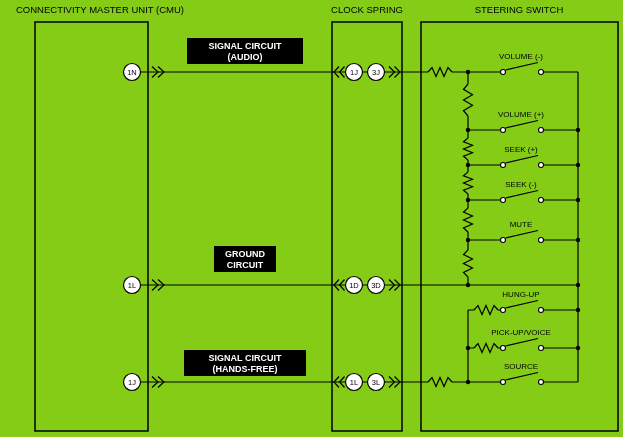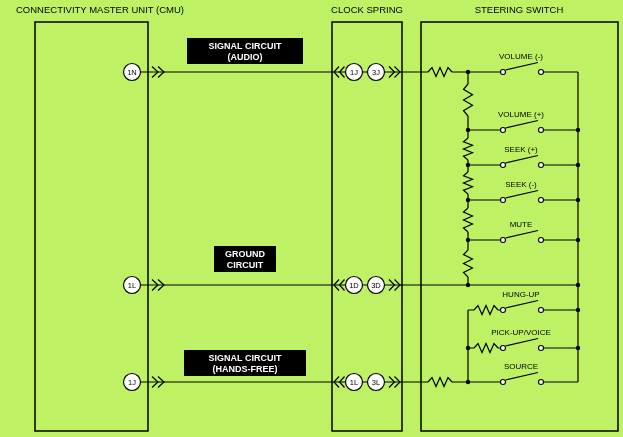--- a/index.html
+++ b/index.html
@@ -1,16 +1,16 @@
 <!DOCTYPE html>
 <html><head>
 <meta charset="utf-8">
 <style>
   html,body{margin:0;padding:0;background:#ffffff;}
-  .stage{position:relative;width:623px;height:437px;background:#bef264;font-family:"Liberation Sans",sans-serif;overflow:hidden;}
+  .stage{position:relative;width:623px;height:437px;background:#84cc16;font-family:"Liberation Sans",sans-serif;overflow:hidden;}
   svg{position:absolute;left:0;top:0;}
   text{font-family:"Liberation Sans",sans-serif;fill:#000;}
   .w{stroke:#000;stroke-width:1.2;fill:none;}
   .box{stroke:#000;stroke-width:1.5;fill:none;}
   .r{stroke:#000;stroke-width:1.2;fill:none;stroke-linejoin:miter;}
   .chev{stroke:#000;stroke-width:1.2;fill:none;}
   .contact{fill:#fff;stroke:#000;stroke-width:1.1;}
   .pin-circle{fill:#fff;stroke:#000;stroke-width:1.2;}
   .dot{fill:#000;stroke:none;}
   text.hdr{font-size:9.5px;text-anchor:middle;}

